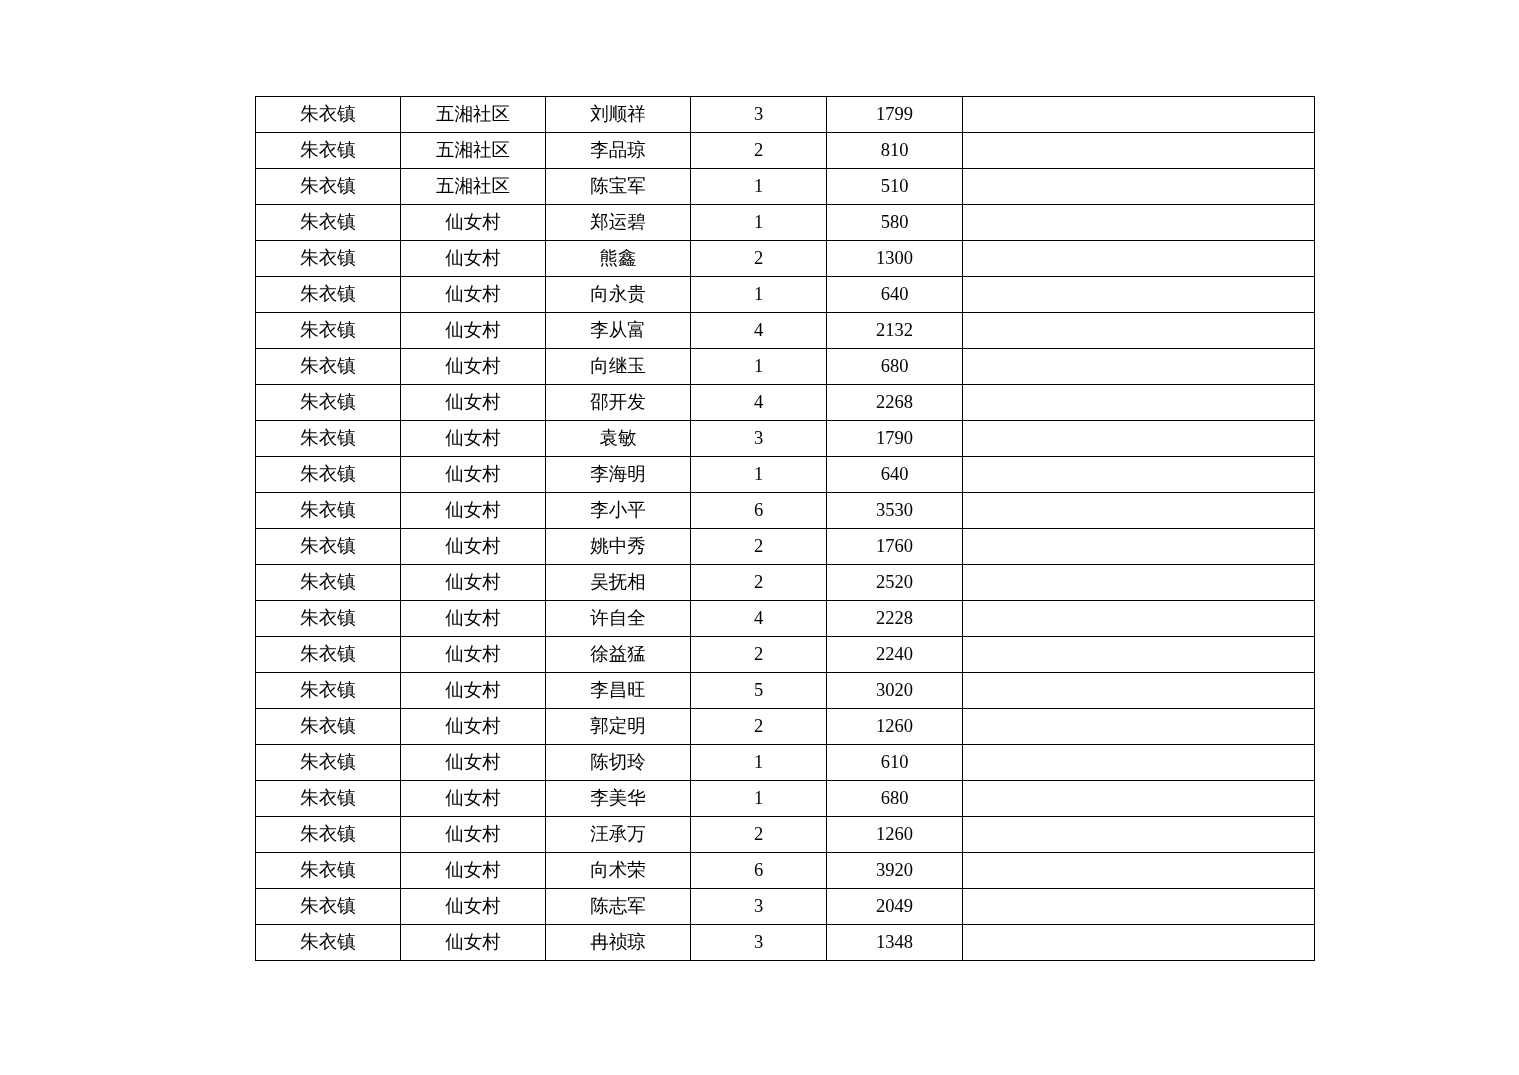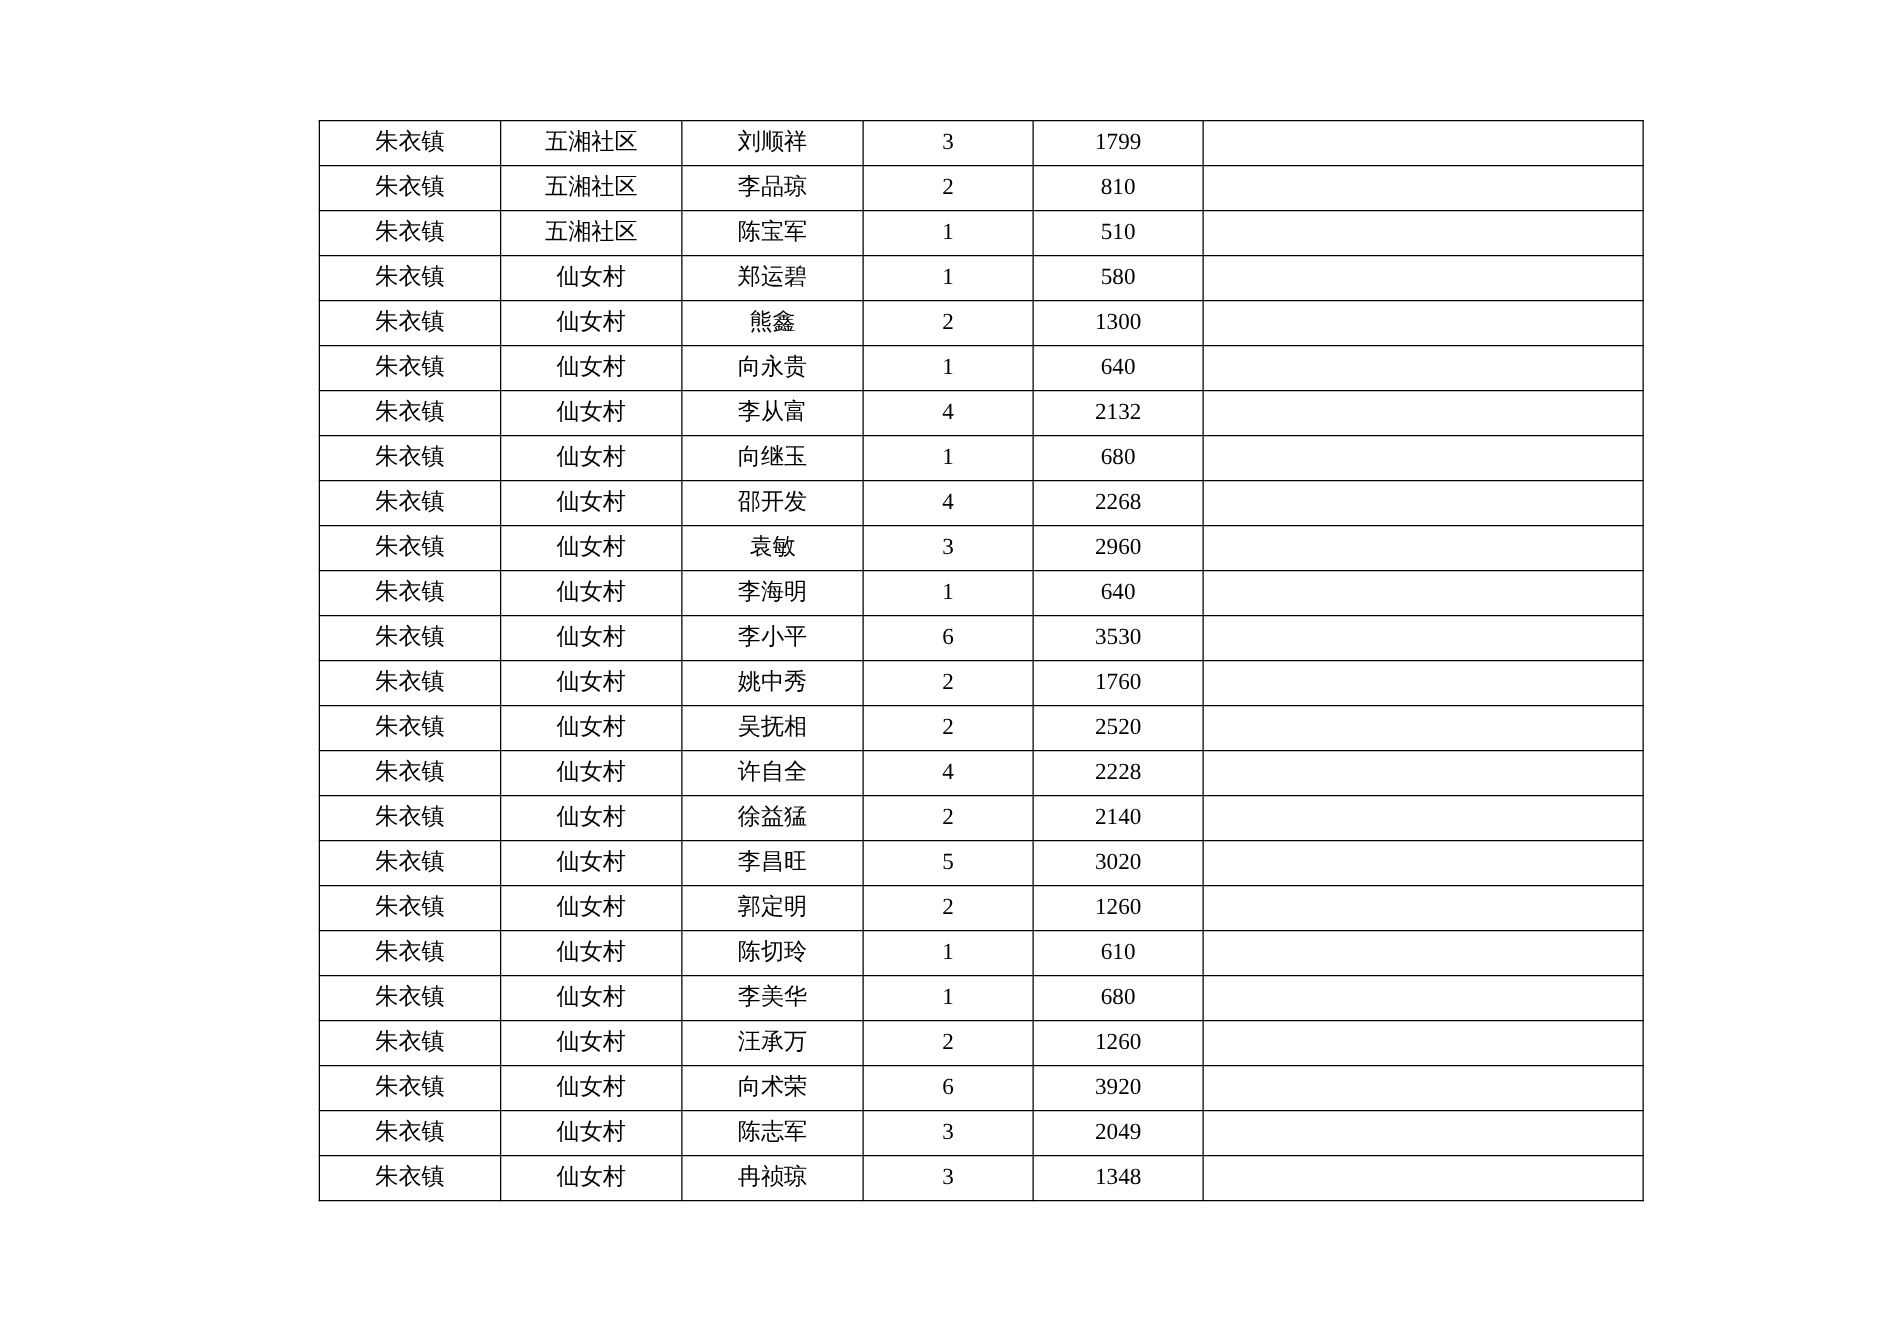--- a/index.html
+++ b/index.html
@@ -136,21 +136,21 @@
             <td>邵开发</td>
             <td>4</td>
             <td>2268</td>
             <td></td>
           </tr>
           <tr>
             <td>朱衣镇</td>
             <td>仙女村</td>
             <td>袁敏</td>
             <td>3</td>
-            <td>2960</td>
+            <td>1790</td>
             <td></td>
           </tr>
           <tr>
             <td>朱衣镇</td>
             <td>仙女村</td>
             <td>李海明</td>
             <td>1</td>
             <td>640</td>
             <td></td>
           </tr>
@@ -184,21 +184,21 @@
             <td>许自全</td>
             <td>4</td>
             <td>2228</td>
             <td></td>
           </tr>
           <tr>
             <td>朱衣镇</td>
             <td>仙女村</td>
             <td>徐益猛</td>
             <td>2</td>
-            <td>2140</td>
+            <td>2240</td>
             <td></td>
           </tr>
           <tr>
             <td>朱衣镇</td>
             <td>仙女村</td>
             <td>李昌旺</td>
             <td>5</td>
             <td>3020</td>
             <td></td>
           </tr>

